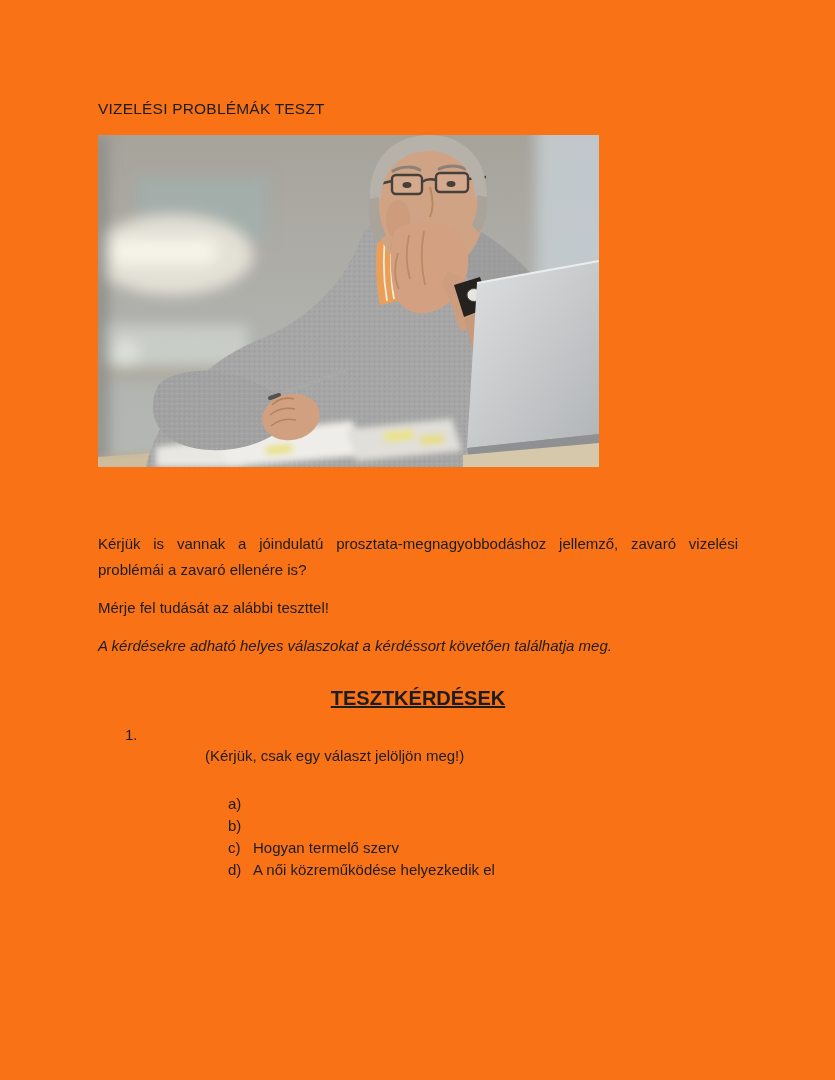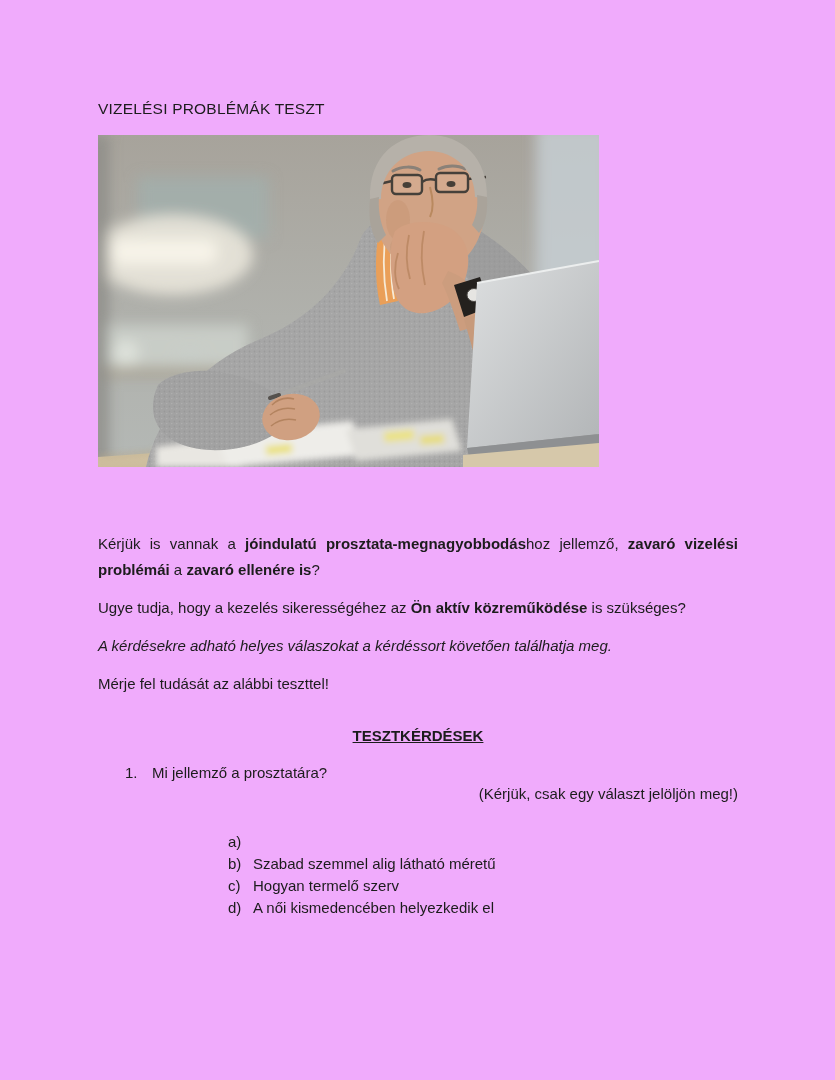--- a/index.html
+++ b/index.html
@@ -1,33 +1,33 @@
 <!DOCTYPE html>
 <html lang="hu"><head>
 <meta charset="utf-8">
 <style>
   html,body{margin:0;padding:0;background:#ffffff;}
   .page{
-    position:relative;width:835px;height:1080px;background:#f0abfc;
+    position:relative;width:835px;height:1080px;background:#f97316;
     font-family:"Liberation Sans",sans-serif;color:#1c1c1c;overflow:hidden;
   }
   .margins{position:absolute;left:98px;top:96px;width:640px;}
   .doc-title{font-size:15.5px;line-height:25px;letter-spacing:.2px;}
   .photo{margin-top:14px;width:501px;height:332px;display:block;}
   .photo svg{display:block;}
   .intro{margin-top:64px;}
   .para{font-size:15px;line-height:26px;margin:0 0 12px 0;}
   .para.justify{text-align:justify;}
-  .para .b{font-weight:bold;}
+  .para .b{font-weight:normal;}
   .para.italic{font-style:italic;}
-  .heading{margin-top:26px;font-size:15px;line-height:26px;font-weight:bold;text-align:center;}
+  .heading{margin-top:26px;font-size:20px;line-height:26px;font-weight:bold;text-align:center;}
   .heading span{text-decoration:underline;}
   .q-row{margin-top:13px;display:flex;font-size:15px;line-height:21px;}
   .q-num{margin-left:27px;width:27px;flex:0 0 auto;}
-  .q-note{margin-left:107px;font-size:15px;line-height:21px;text-align:right;}
+  .q-note{margin-left:107px;font-size:15px;line-height:21px;}
   .options{margin-top:27px;margin-left:130px;}
   .opt-row{display:flex;font-size:15px;line-height:22px;}
   .opt-letter{width:25px;flex:0 0 auto;}
 </style>
 </head>
 <body>
 
 <div class="page">
   <div class="margins">
 
@@ -137,45 +137,42 @@
         <line x1="172" y1="263" x2="181" y2="260" stroke="#55514d" stroke-width="4" stroke-linecap="round"></line>
         <ellipse cx="193" cy="282" rx="29" ry="23" transform="rotate(-12 193 282)" fill="#d0a081"></ellipse>
         <path d="M174,270 C180,264 188,262 196,264" stroke="#b3835f" stroke-width="1.6" fill="none"></path>
         <path d="M172,280 C179,274 188,272 197,274" stroke="#b3835f" stroke-width="1.6" fill="none"></path>
         <path d="M173,291 C180,285 189,283 198,285" stroke="#b3835f" stroke-width="1.6" fill="none"></path>
       </svg>
     </div>
 
     <div class="intro">
       <p class="para justify"><span>Kérjük is vannak a </span><span class="b">jóindulatú prosztata-megnagyobbodás</span><span>hoz jellemző, </span><span class="b">zavaró vizelési problémái</span><span> a </span><span class="b">zavaró ellenére is</span><span>?</span></p>
-      <p class="para"><span>Ugye tudja, hogy a kezelés sikerességéhez az </span><span class="b">Ön aktív közreműködése</span><span> is szükséges?</span></p>
+      <p class="para">Mérje fel tudását az alábbi teszttel!</p>
       <p class="para italic">A kérdésekre adható helyes válaszokat a kérdéssort követően találhatja meg.</p>
-      <p class="para">Mérje fel tudását az alábbi teszttel!</p>
     </div>
 
     <div class="heading"><span>TESZTKÉRDÉSEK</span></div>
 
     <div class="q-row">
       <span class="q-num">1.</span>
-      <span>Mi jellemző a prosztatára?</span>
     </div>
     <div class="q-note">(Kérjük, csak egy választ jelöljön meg!)</div>
 
     <div class="options">
       <div class="opt-row">
         <span class="opt-letter">a)</span>
       </div>
       <div class="opt-row">
         <span class="opt-letter">b)</span>
-        <span>Szabad szemmel alig látható méretű</span>
       </div>
       <div class="opt-row">
         <span class="opt-letter">c)</span>
         <span>Hogyan termelő szerv</span>
       </div>
       <div class="opt-row">
         <span class="opt-letter">d)</span>
-        <span>A női kismedencében helyezkedik el</span>
+        <span>A női közreműködése helyezkedik el</span>
       </div>
     </div>
 
   </div>
 </div>
 
 </body></html>

